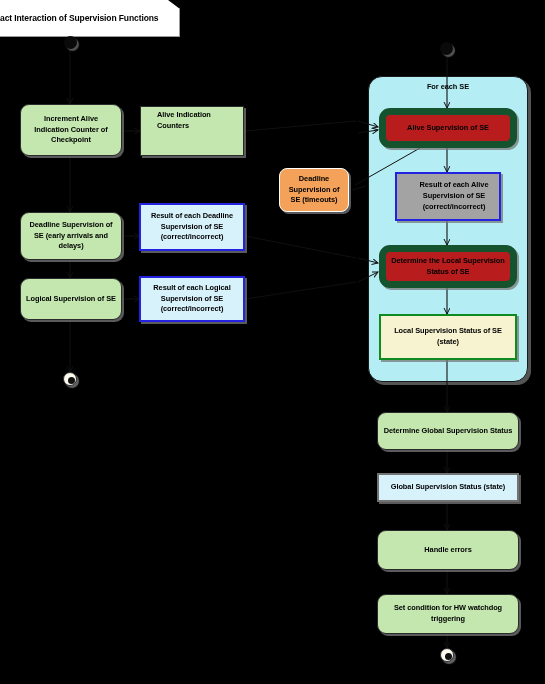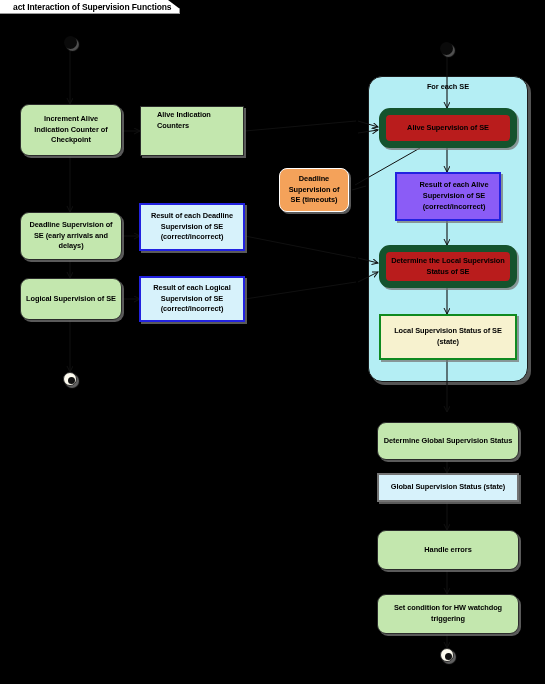--- a/index.html
+++ b/index.html
@@ -13,29 +13,29 @@
     position: relative;
     overflow: hidden;
     font-family: "Liberation Sans", sans-serif;
     color: #000000;
   }
 
   
   #frame-tab {
     position: absolute;
     left: 0; top: 0;
-    height: 14px;
+    height: 37px;
     width: 180px;
     background: #ffffff;
     border: 1px solid #9a9a9a;
     border-left: none;
     border-top: none;
     display: flex;
     align-items: center;
-    padding-left: 13px;
+    padding-left: 0;
     font-size: 8.5px;
     font-weight: bold;
     letter-spacing: -0.1px;
     white-space: nowrap;
     color: #000000;
     clip-path: polygon(0 0, 168px 0, 180px 9px, 180px 100%, 0 100%);
   }
 
   
   .node {
@@ -87,21 +87,21 @@
     text-align: left;
     padding: 3px 16px;
   }
   
   .pin-blue {
     background: #d7f2fb;
     border: 2px solid #2222e0;
   }
   
   .pin-pink {
-    background: #8b5cf6;
+    background: #a3a3a3;
     border: 2px solid #2222e0;
     padding-left: 16px;
   }
   
   .state-green {
     background: #f7f2cf;
     border: 2px solid #0f8a20;
   }
   
   .state-red {
@@ -252,21 +252,21 @@
 <div class="node pin-pink" style="left:395px; top:172px; width:106px; height:49px;">Result of each Alive
 Supervision of SE
 (correct/incorrect)</div>
 
 <div class="node act-blue" style="left:379px; top:245px; width:138px; height:43px;">Determine the Local Supervision
 Status of SE</div>
 
 <div class="node state-green" style="left:379px; top:314px; width:138px; height:46px;">Local Supervision Status of SE
 (state)</div>
 
-<div class="node act-green" style="left:377px; top:412px; width:142px; height:38px;margin-top:10px;">Determine Global Supervision Status</div>
+<div class="node act-green" style="left:377px; top:412px; width:142px; height:38px;">Determine Global Supervision Status</div>
 
 <div class="node state-red" style="left:377px; top:473px; width:142px; height:29px;">Global Supervision Status (state)</div>
 
 <div class="node act-green" style="left:377px; top:530px; width:142px; height:40px;">Handle errors</div>
 
 <div class="node act-green" style="left:377px; top:594px; width:142px; height:40px;">Set condition for HW watchdog
 triggering</div>
 
 <div class="start-node" style="left:64px; top:36px;"></div>
 

